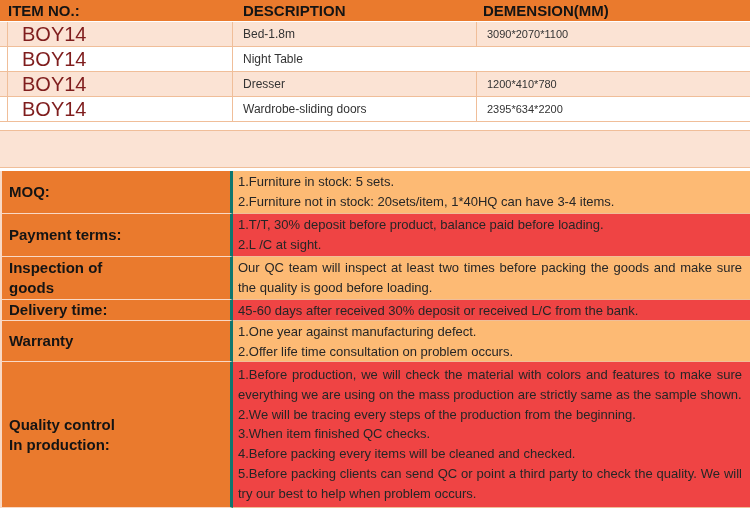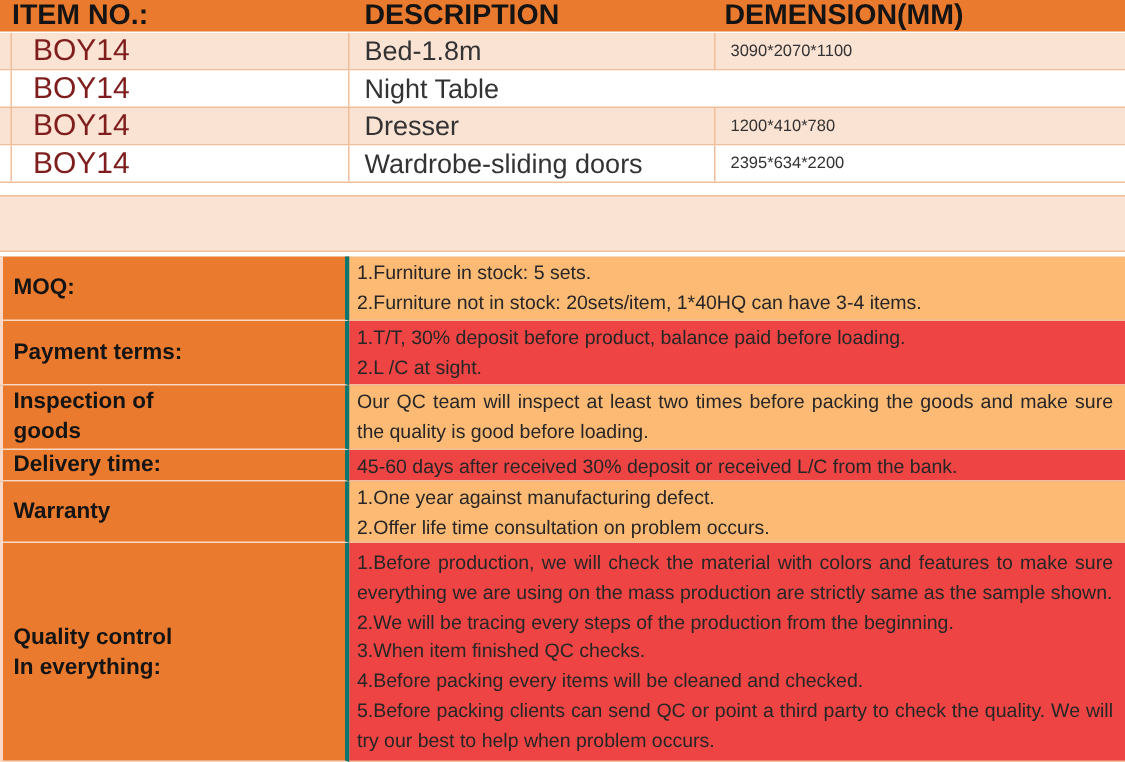--- a/index.html
+++ b/index.html
@@ -5,32 +5,32 @@
   html,body{margin:0;padding:0;background:#ffffff;}
   .sheet{
     width:750px;height:508px;overflow:hidden;background:#ffffff;
     font-family:"Liberation Sans","DejaVu Sans",sans-serif;
     color:#1c1c1c;box-sizing:border-box;
   }
   .sheet *{box-sizing:border-box;}
 
   
   .thead{display:flex;height:22px;background:#ea7a2d;border-bottom:1px solid #ffffff;
-         font-weight:bold;font-size:19px;color:#141414;align-items:center;}
+         font-weight:bold;font-size:15px;color:#141414;align-items:center;}
   .thead .h1{width:233px;padding-left:8px;}
   .thead .h2{width:244px;padding-left:10px;}
   .thead .h3{flex:1;padding-left:6px;}
 
   .trow{display:flex;height:25px;border-bottom:1px solid #f0be99;align-items:stretch;}
   .trow.shade{background:#fbe3d4;}
   .trow.plain{background:#ffffff;}
   .colA{width:8px;border-right:1px solid #f0be99;}
   .td{display:flex;align-items:center;}
   .td.item{width:225px;padding-left:14px;font-size:20px;color:#7f1d1d;}
-  .td.desc{width:244px;border-left:0;padding-left:10px;font-size:18px;color:#333333;}
+  .td.desc{width:244px;border-left:0;padding-left:10px;font-size:12px;color:#333333;}
   .td.dim{flex:1;border-left:1px solid #f0be99;padding-left:10px;font-size:11px;color:#333333;}
   .trow .td.desc{border-left:1px solid #f0be99;margin-left:-1px;}
 
   
   .gap-white{height:8px;background:#ffffff;}
   .gap-band{height:38px;background:#fbe3d4;border-top:1px solid #f0be99;border-bottom:1px solid #f0be99;}
   .gap-white2{height:3px;background:#ffffff;}
 
   
   .drow{display:flex;align-items:stretch;}
@@ -134,21 +134,21 @@
     </div>
     <div class="dcontent plain">
       <div class="dline">1.One year against manufacturing defect.</div>
       <div class="dline">2.Offer life time consultation on problem occurs.</div>
     </div>
   </div>
 
   <div class="drow h146">
     <div class="dlabel">
       <span>Quality control</span>
-      <span>In everything:</span>
+      <span>In production:</span>
     </div>
     <div class="dcontent shade just big">
       <div class="dline">1.Before production, we will check the material with colors and features to make sure everything we are using on the mass production are strictly same as the sample shown.</div>
       <div class="dline">2.We will be tracing every steps of the production from the beginning.</div>
       <div class="dline">3.When item finished QC checks.</div>
       <div class="dline">4.Before packing every items will be cleaned and checked.</div>
       <div class="dline">5.Before packing clients can send QC or point a third party to check the quality. We will try our best to help when problem occurs.</div>
     </div>
   </div>
 

